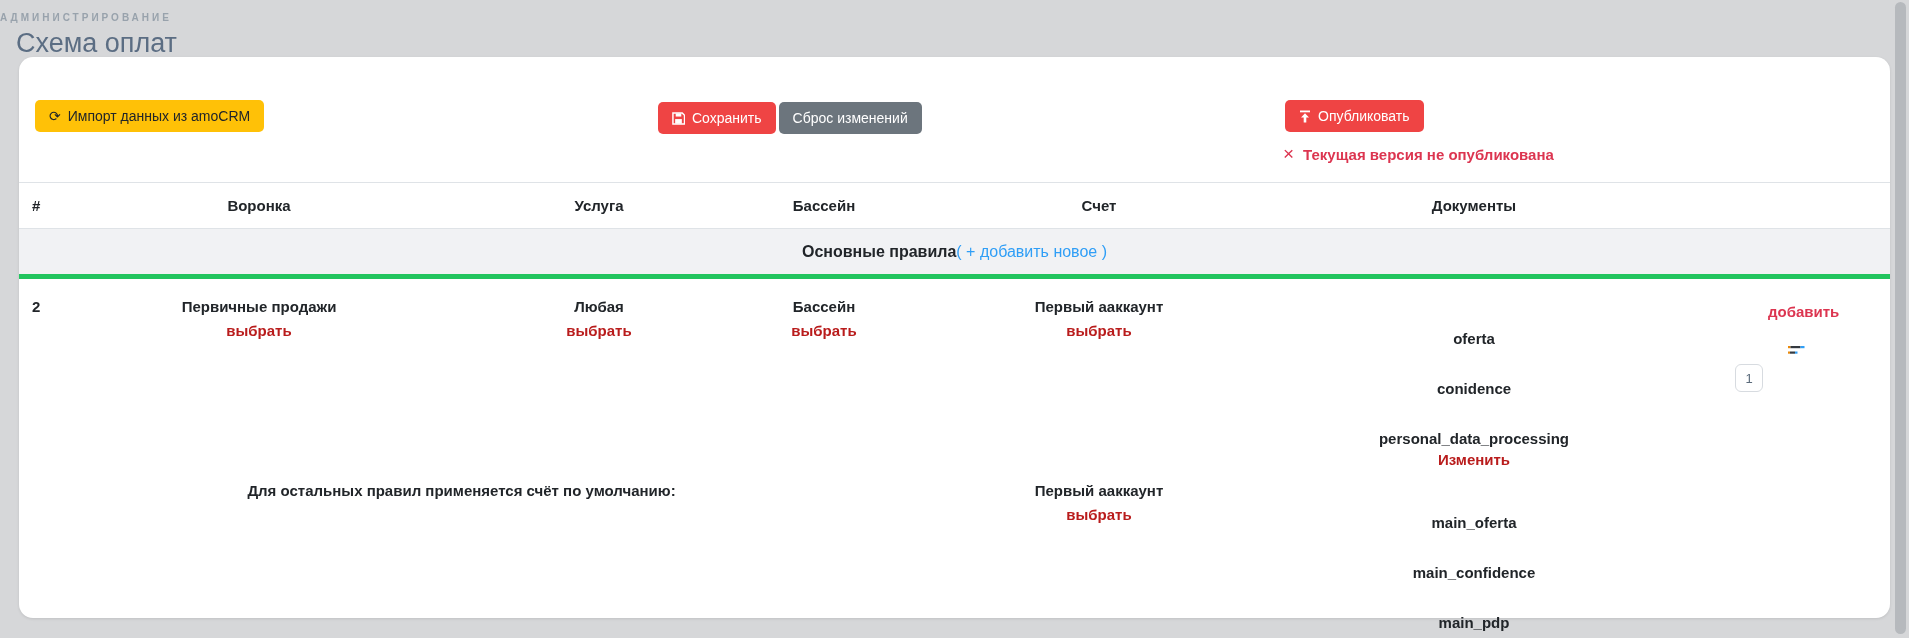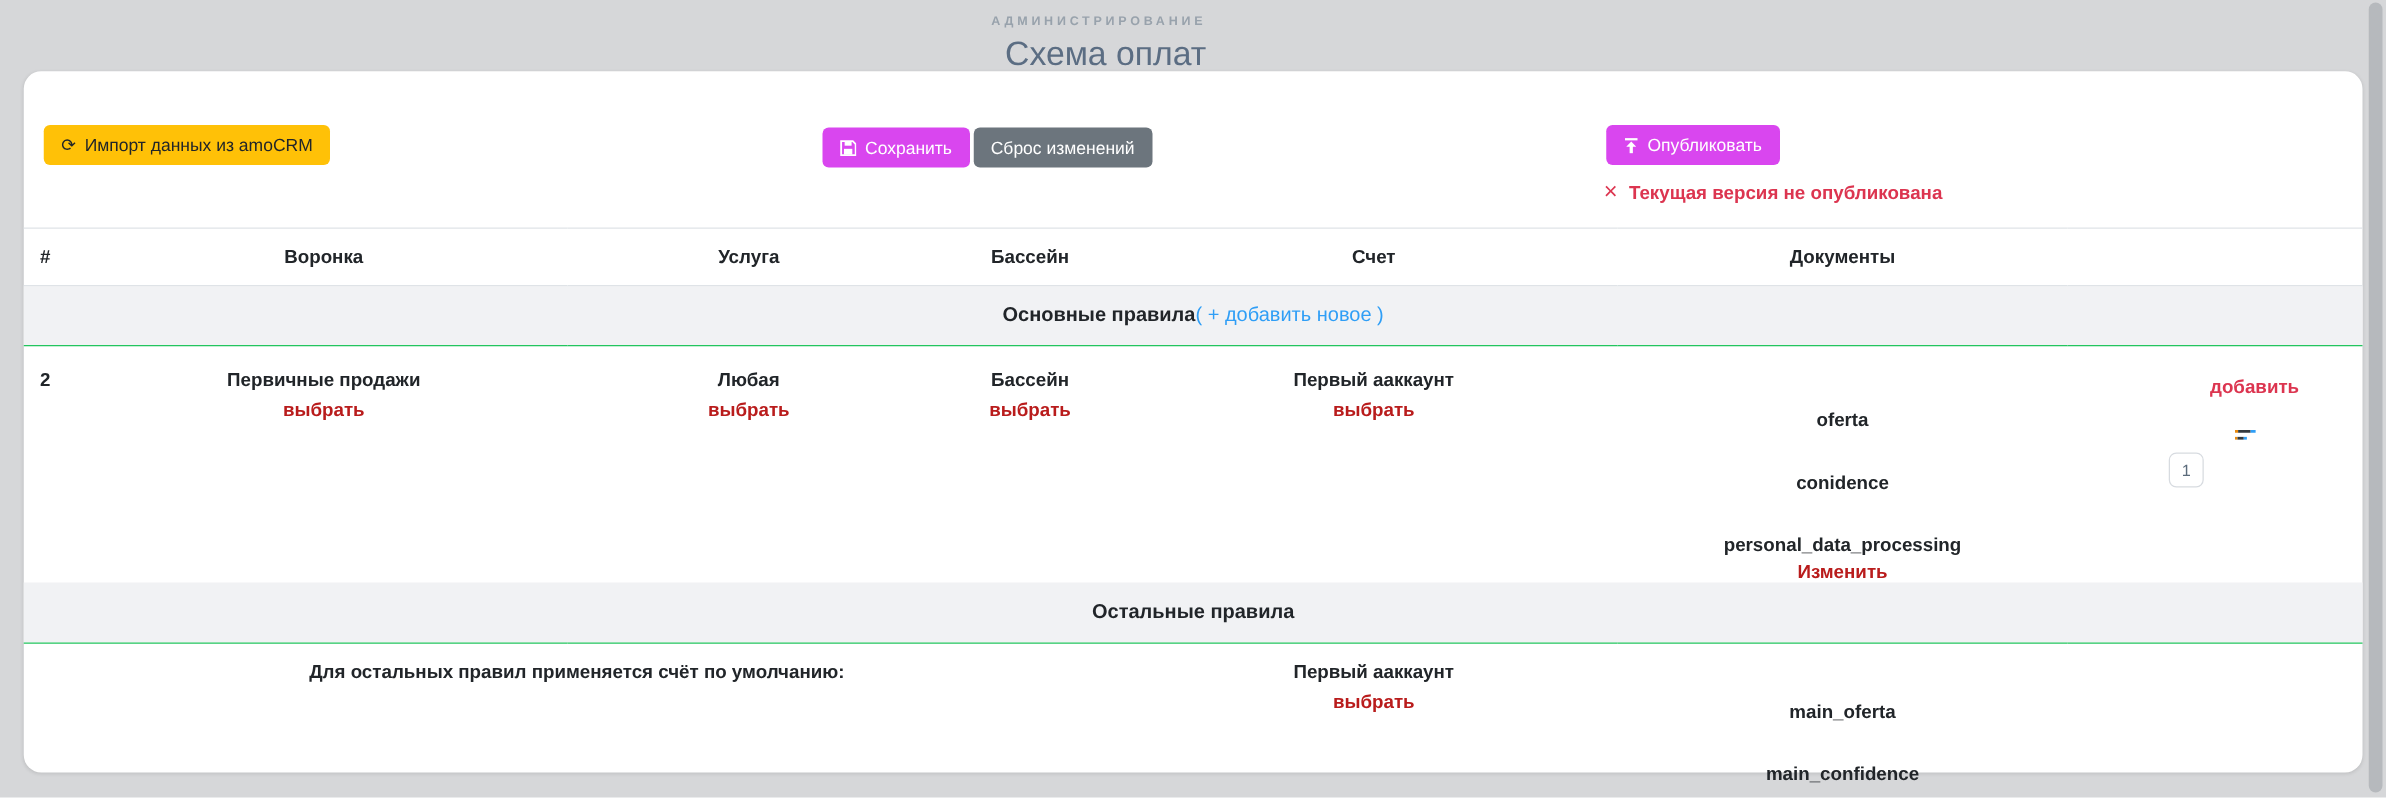--- a/index.html
+++ b/index.html
@@ -6,39 +6,39 @@
   html,body { width:1909px; height:638px; }
   body {
     background:#d6d7d9;
     font-family:"Liberation Sans", sans-serif;
     position:relative;
     overflow:hidden;
     color:#212529;
   }
 
   
-  .page-header { position:absolute; top:12px; left:0; width:965px; text-align:right; }
+  .page-header { position:absolute; top:12px; left:0; width:965px; text-align:left; }
   .eyebrow { font-size:10px; font-weight:700; letter-spacing:3px; color:#98a2ac; }
   .page-title { font-size:27px; font-weight:400; color:#5b6d83; margin-top:5px;padding-left:16px; }
 
   
   .card {
     position:absolute; left:19px; top:57px; width:1871px; height:561px;
     background:#ffffff; border-radius:14px;
     box-shadow:0 1px 3px rgba(0,0,0,.10);
   }
 
   
   .btn {
     display:inline-flex; align-items:center; gap:7px;
     border:none; border-radius:5px; font-size:14px; line-height:1;
     padding:9px 14px; cursor:pointer; font-family:inherit; white-space:nowrap;
   }
   .btn-amber { position:absolute; left:16px; top:43px; background:#ffc107; color:#212529; }
-  .btn-blue  { background:#d946ef; color:#ffffff; }
+  .btn-blue  { background:#ef4444; color:#ffffff; }
   .btn-gray  { background:#6c757d; color:#ffffff; }
   .save-group { position:absolute; left:639px; top:45px; display:flex; gap:3px; }
   .btn-publish { position:absolute; left:1266px; top:43px; }
   .status {
     position:absolute; left:1264px; top:88px;
     display:flex; align-items:center; gap:9px;
     color:#dc3550; font-size:15px; font-weight:700;
   }
   .x-icon { font-size:19px; font-weight:400; line-height:1; transform:translateY(-1px); }
   .icon-svg { display:block; }
@@ -51,21 +51,21 @@
   thead tr { height:46px; }
   th {
     border-top:1px solid #dfe3e7; border-bottom:1px solid #dfe3e7;
     font-weight:700; text-align:center; padding:0 8px; vertical-align:middle;
   }
   th.col-num { text-align:left; padding-left:13px; }
 
   .section-row td {
     background:#f1f2f4; text-align:center; vertical-align:middle;
     height:48px; font-size:16px; font-weight:700;
-    border-bottom:1px solid #22c55e;
+    border-bottom:5px solid #22c55e;
   }
   .section-row .add-link { color:#2f9ef6; font-weight:400; cursor:pointer; }
 
   tbody td { vertical-align:top; text-align:center; }
   tr.rule-row { height:131px; }
   tr.rule-row td { padding-top:19px; }
   tr.default-row { height:100px; }
   tr.default-row td { padding-top:14px; border-bottom:1px solid #dfe3e7; }
 
   td.cell-num { text-align:left; padding-left:13px; font-weight:700; }
@@ -195,25 +195,20 @@
             <rect x="2.5" y="1" width="10" height="2.2" fill="#343a40"></rect>
             <rect x="12.5" y="1" width="4" height="2.2" fill="#2f9ef6"></rect>
             <rect x="0" y="6.5" width="2" height="2.2" fill="#e8890c"></rect>
             <rect x="2" y="6.5" width="5" height="2.2" fill="#343a40"></rect>
             <rect x="7" y="6.5" width="2.5" height="2.2" fill="#2f9ef6"></rect>
           </svg>
           <input class="order-input" type="text" value="1" style="">
         </td>
       </tr>
 
-      <tr class="section-row">
-        <td colspan="7">
-          <span>Остальные правила</span>
-        </td>
-      </tr>
 
       <tr class="default-row">
         <td colspan="4" class="bold-desc">Для остальных правил применяется счёт по умолчанию:</td>
         <td>
           <div class="cell-value">Первый ааккаунт</div>
           <span class="link">выбрать</span>
         </td>
         <td>
           <div class="doc-line">main_oferta</div>
           <div class="doc-line">main_confidence</div>

